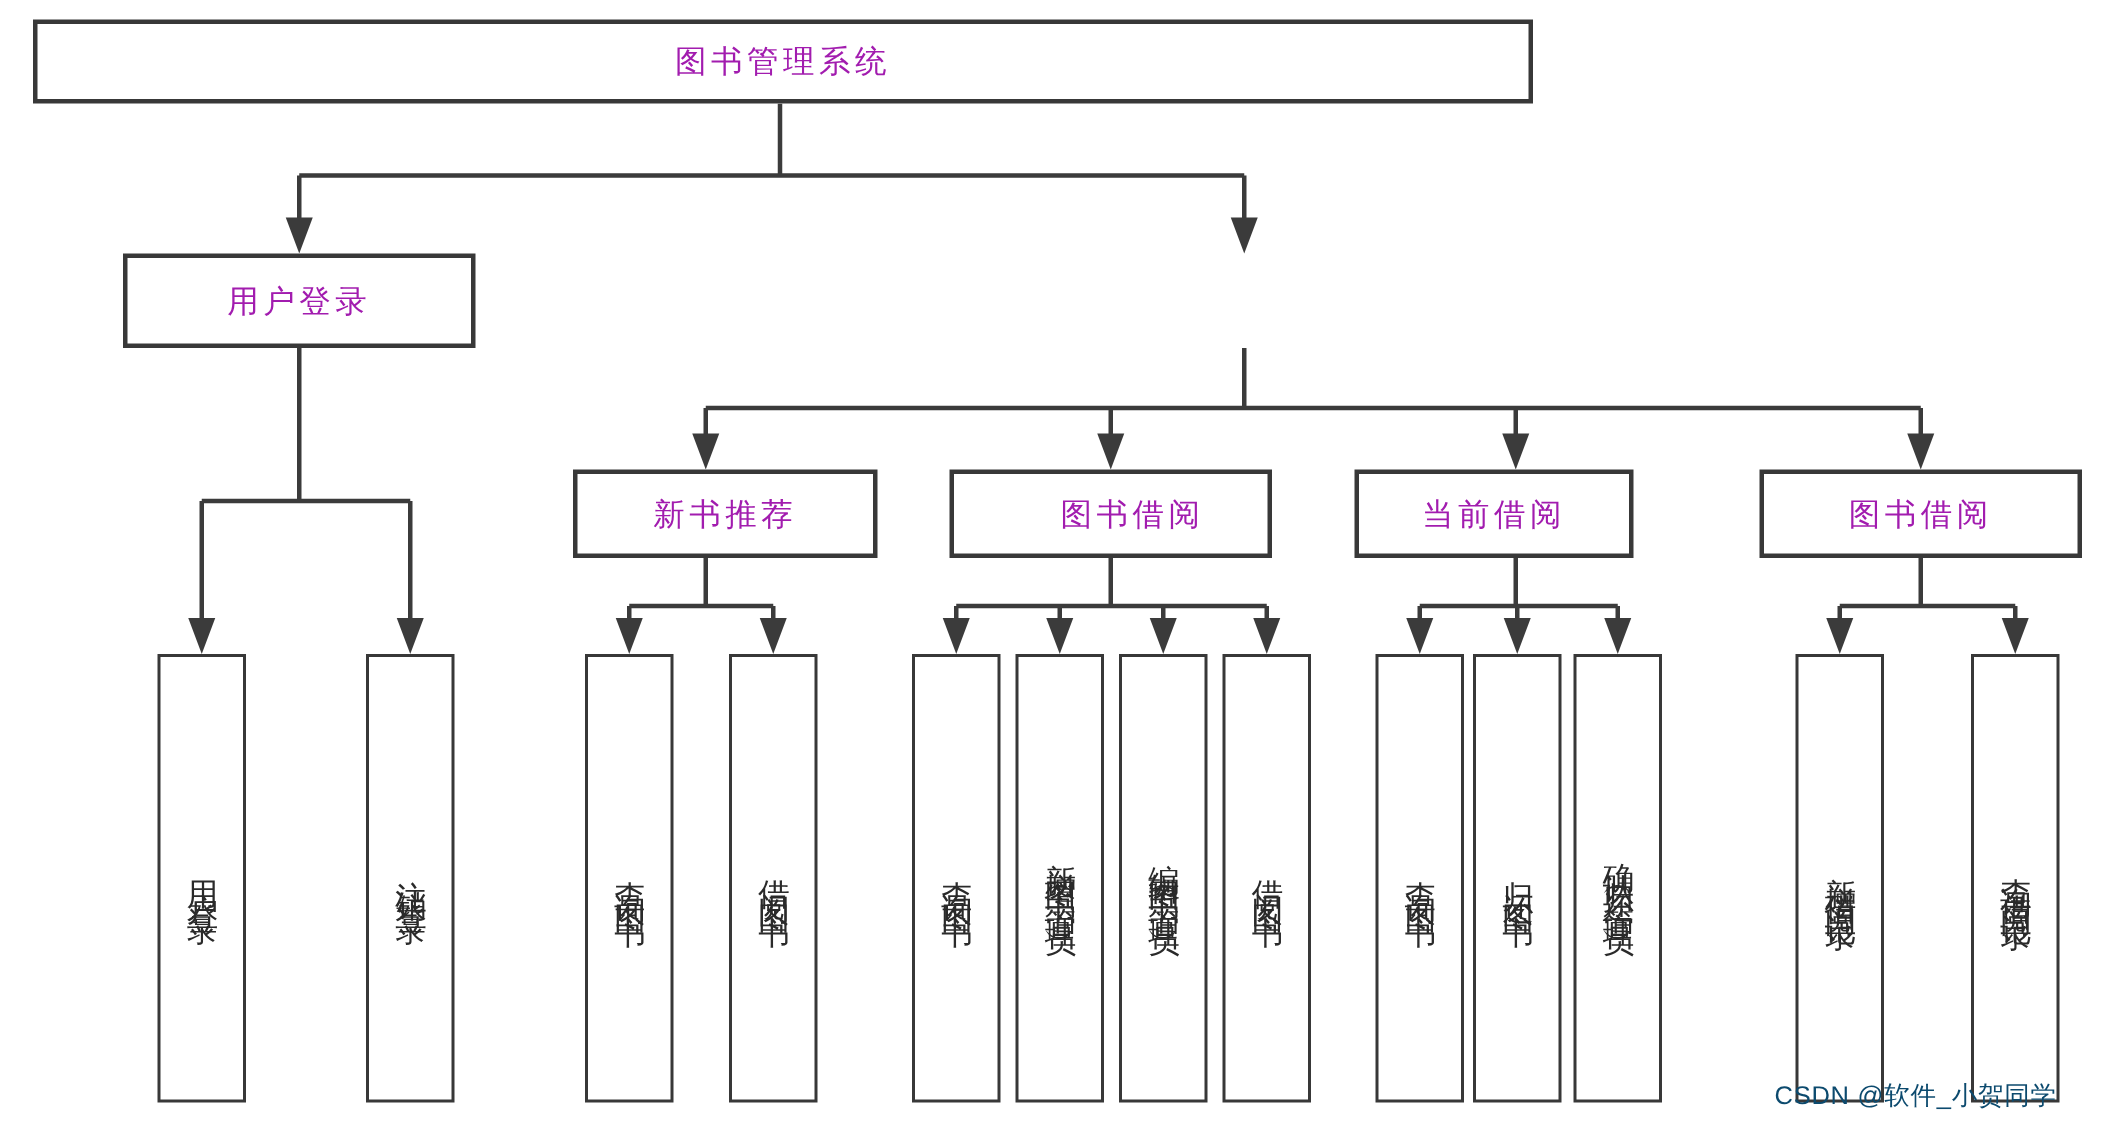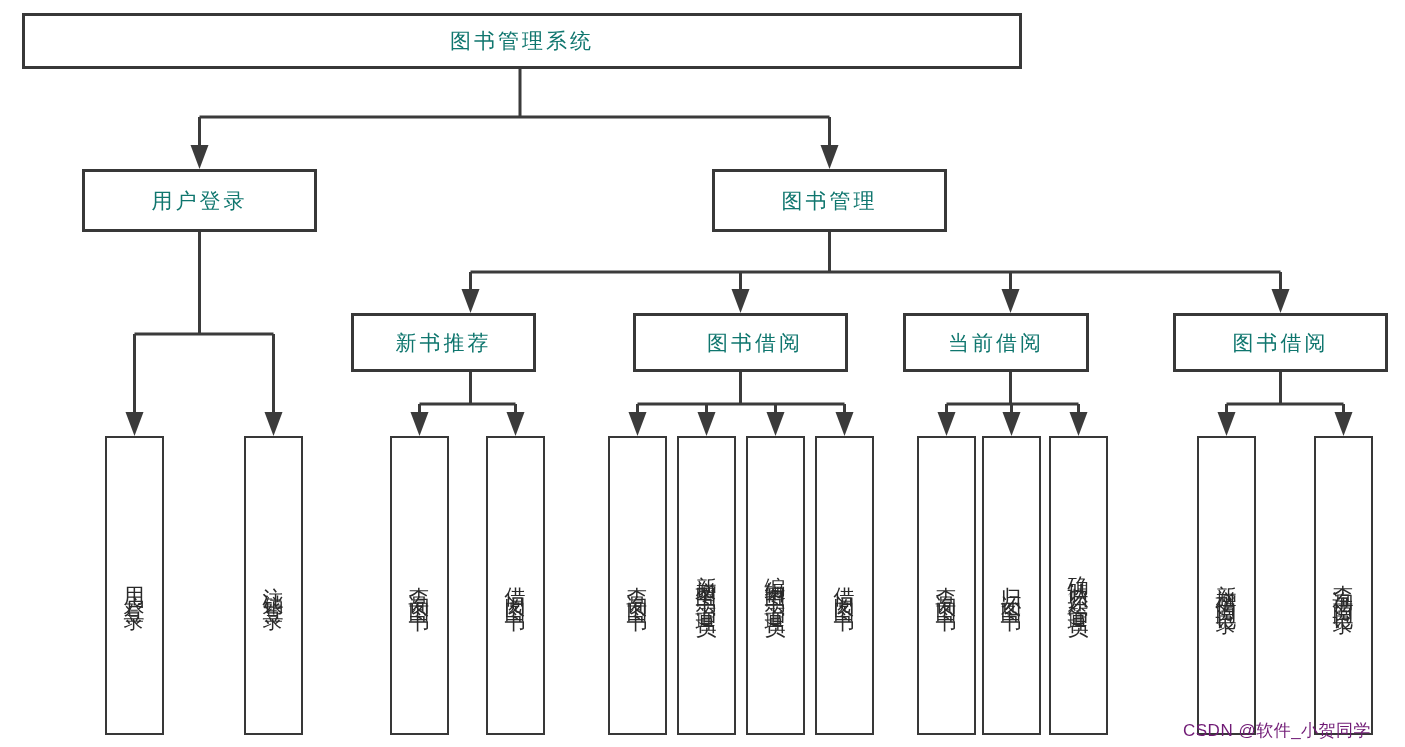--- a/index.html
+++ b/index.html
@@ -23,39 +23,39 @@
     background: #ffffff;
     border: 3px solid #383838;
     display: flex;
     align-items: center;
     justify-content: center;
     text-align: center;
   }
   .hnode span {
     font-size: 21px;
     letter-spacing: 3px;
-    color: #0f766e;
+    color: #a21caf;
     white-space: nowrap;
     text-align: center;
   }
   .leaf { border-width: 2px; }
   .leaf span {
     writing-mode: vertical-rl;
     font-size: 21px;
     letter-spacing: 8px;
     line-height: 1;
     color: #2a2a2a;
   }
   .leaf.long span { letter-spacing: 6px; }
   .watermark {
     position: absolute;
     left: 1183px;
     top: 719px;
     font-size: 17px;
-    color: #701a75;
+    color: #0c4a6e;
     letter-spacing: 0.5px;
     white-space: nowrap;
     z-index: 5;
   }
 </style>
 </head>
 <body>
 
 <div class="stage">
 
@@ -95,25 +95,22 @@
     <polygon fill="#3b3b3b" stroke="none" points="1334.5,412 1352.5,412 1343.5,436"></polygon>
   </svg>
 
   <div class="node hnode" style="left:22px; top:13px; width:1000px; height:56px;">
     <span>图书管理系统</span>
   </div>
 
   <div class="node hnode" style="left:82px; top:169px; width:235px; height:63px;">
     <span>用户登录</span>
   </div>
-  <div class="node hnode" style="left:712px; top:169px; width:235px; height:63px;">
-    <span>图书管理</span>
-  </div>
 
-  <div class="node hnode" style="left:351px; top:313px; width:185px; height:59px;">
+  <div class="node hnode" style="left:382px; top:313px; width:203px; height:59px;">
     <span>新书推荐</span>
   </div>
   <div class="node hnode" style="left:633px; top:313px; width:215px; height:59px;padding-left:29px;">
     <span>图书借阅</span>
   </div>
   <div class="node hnode" style="left:903px; top:313px; width:186px; height:59px;">
     <span>当前借阅</span>
   </div>
   <div class="node hnode" style="left:1173px; top:313px; width:215px; height:59px;">
     <span>图书借阅</span>

